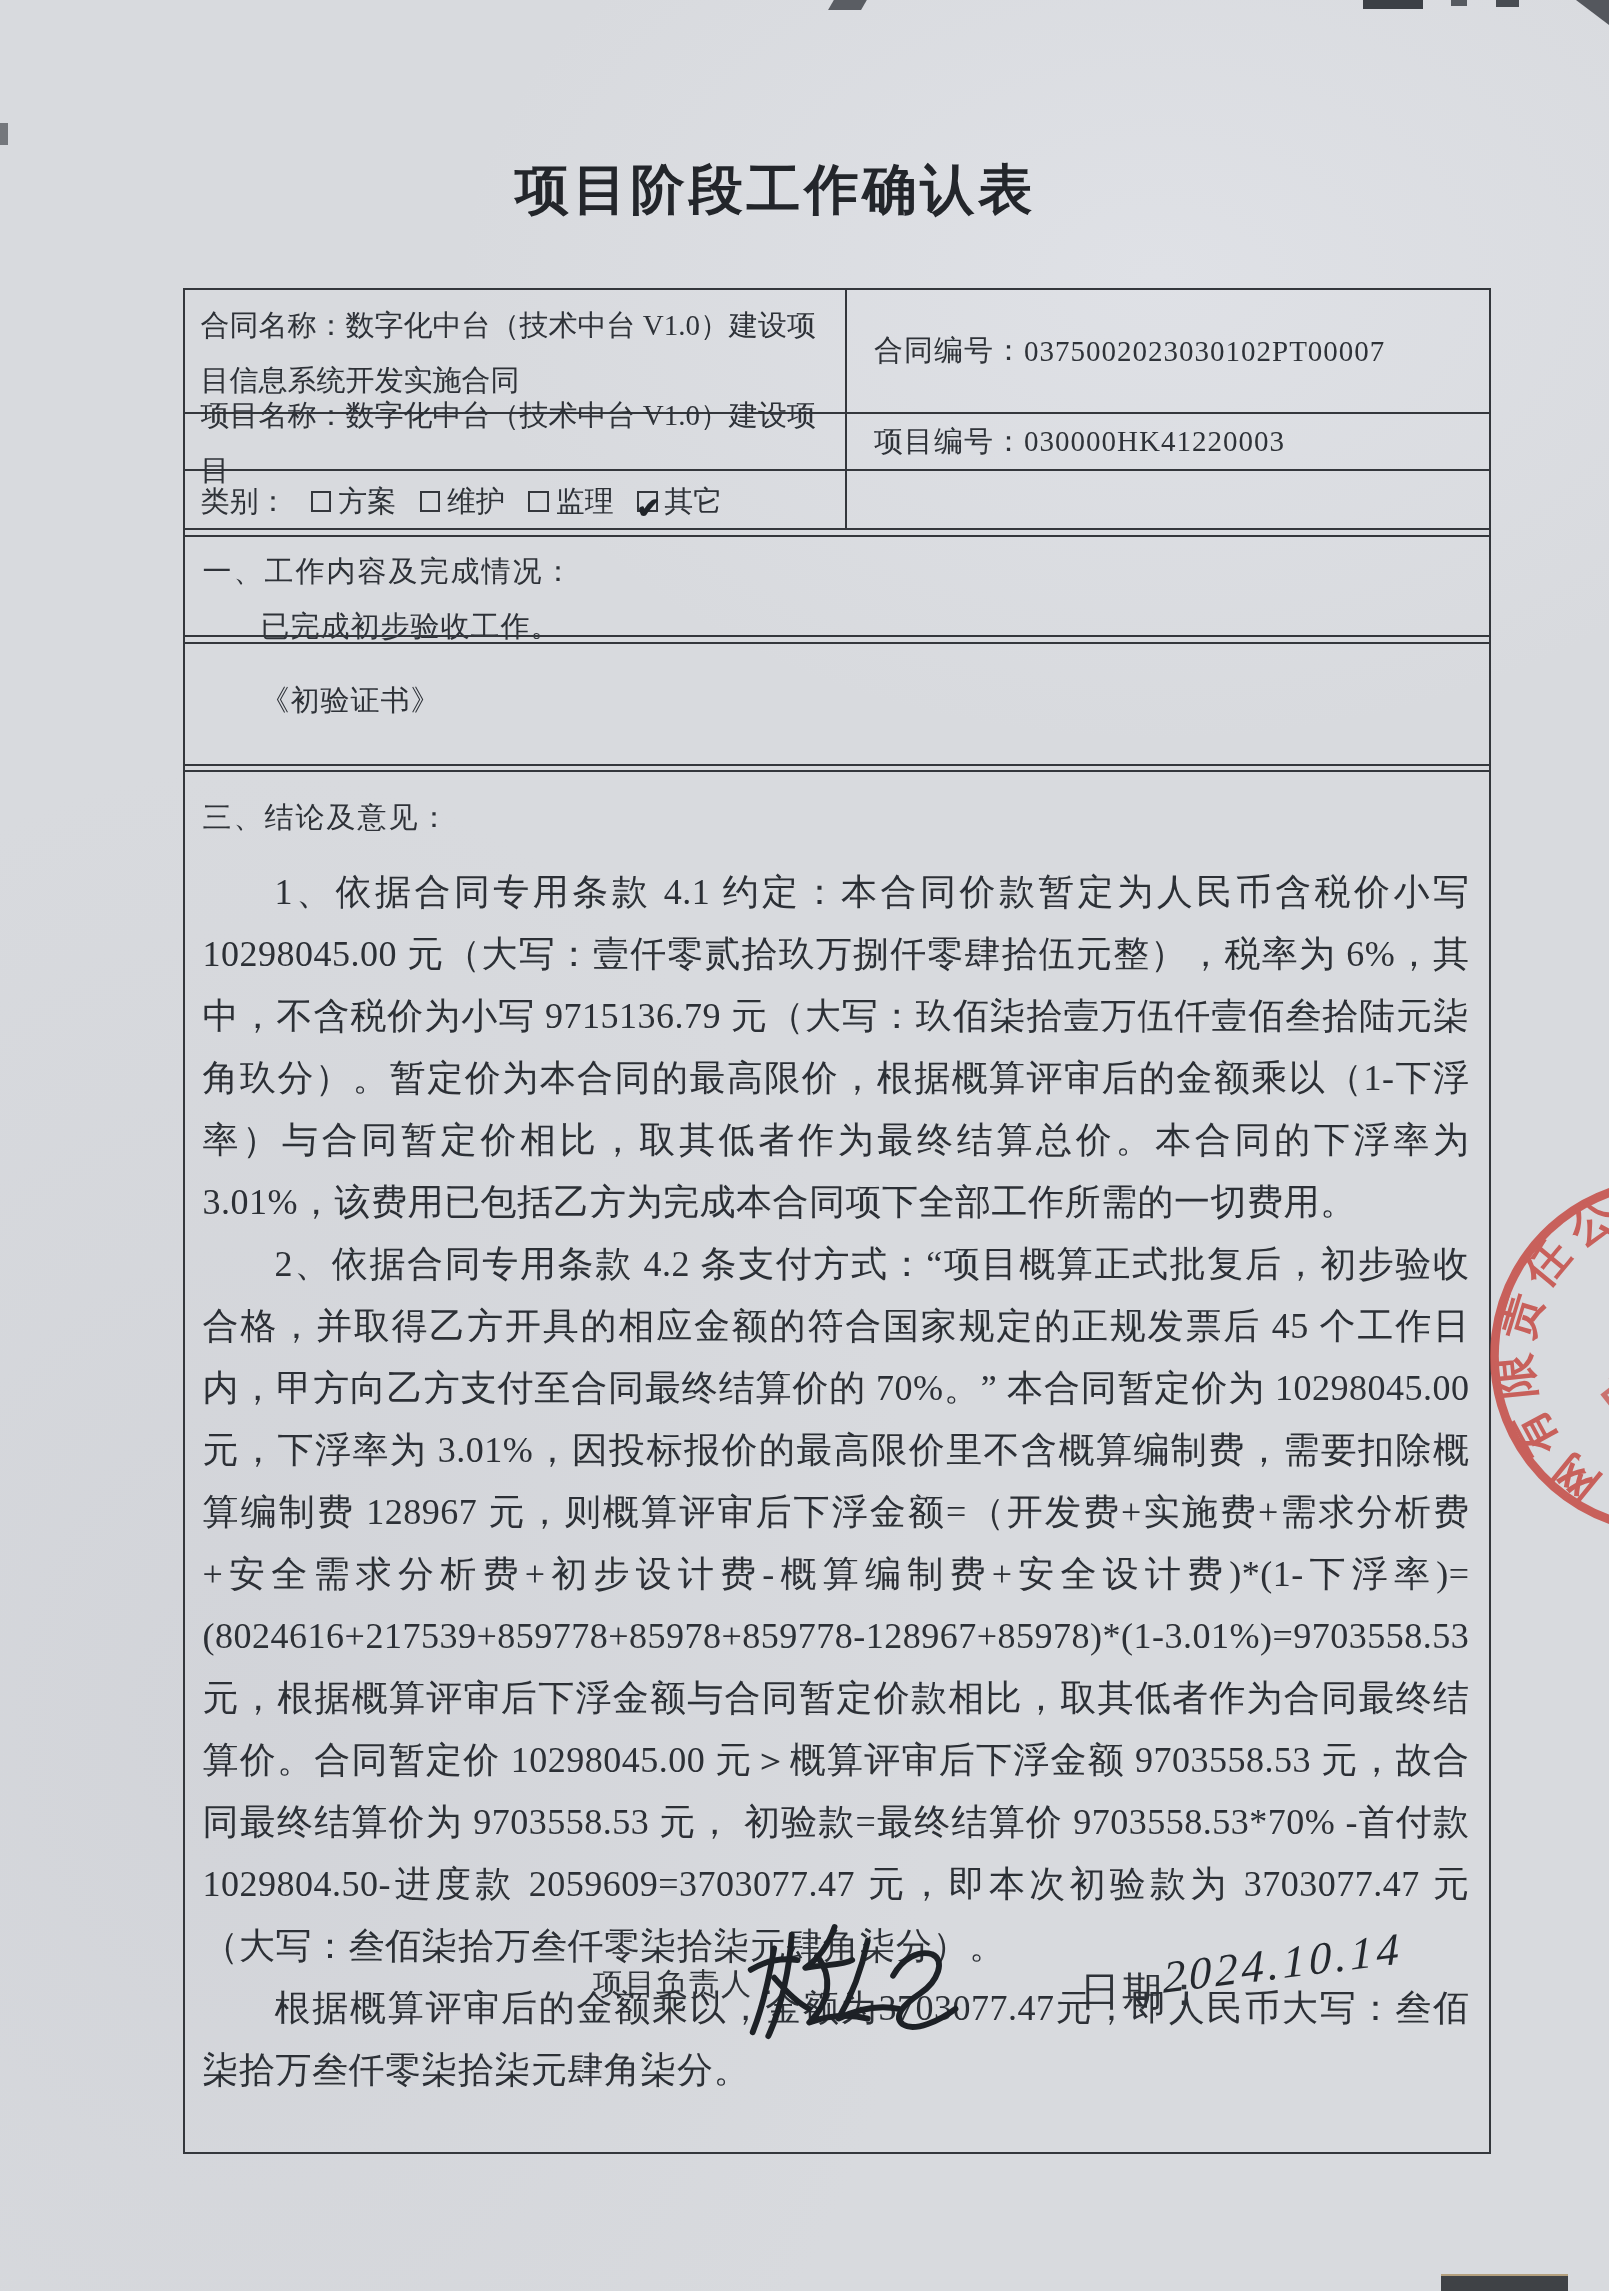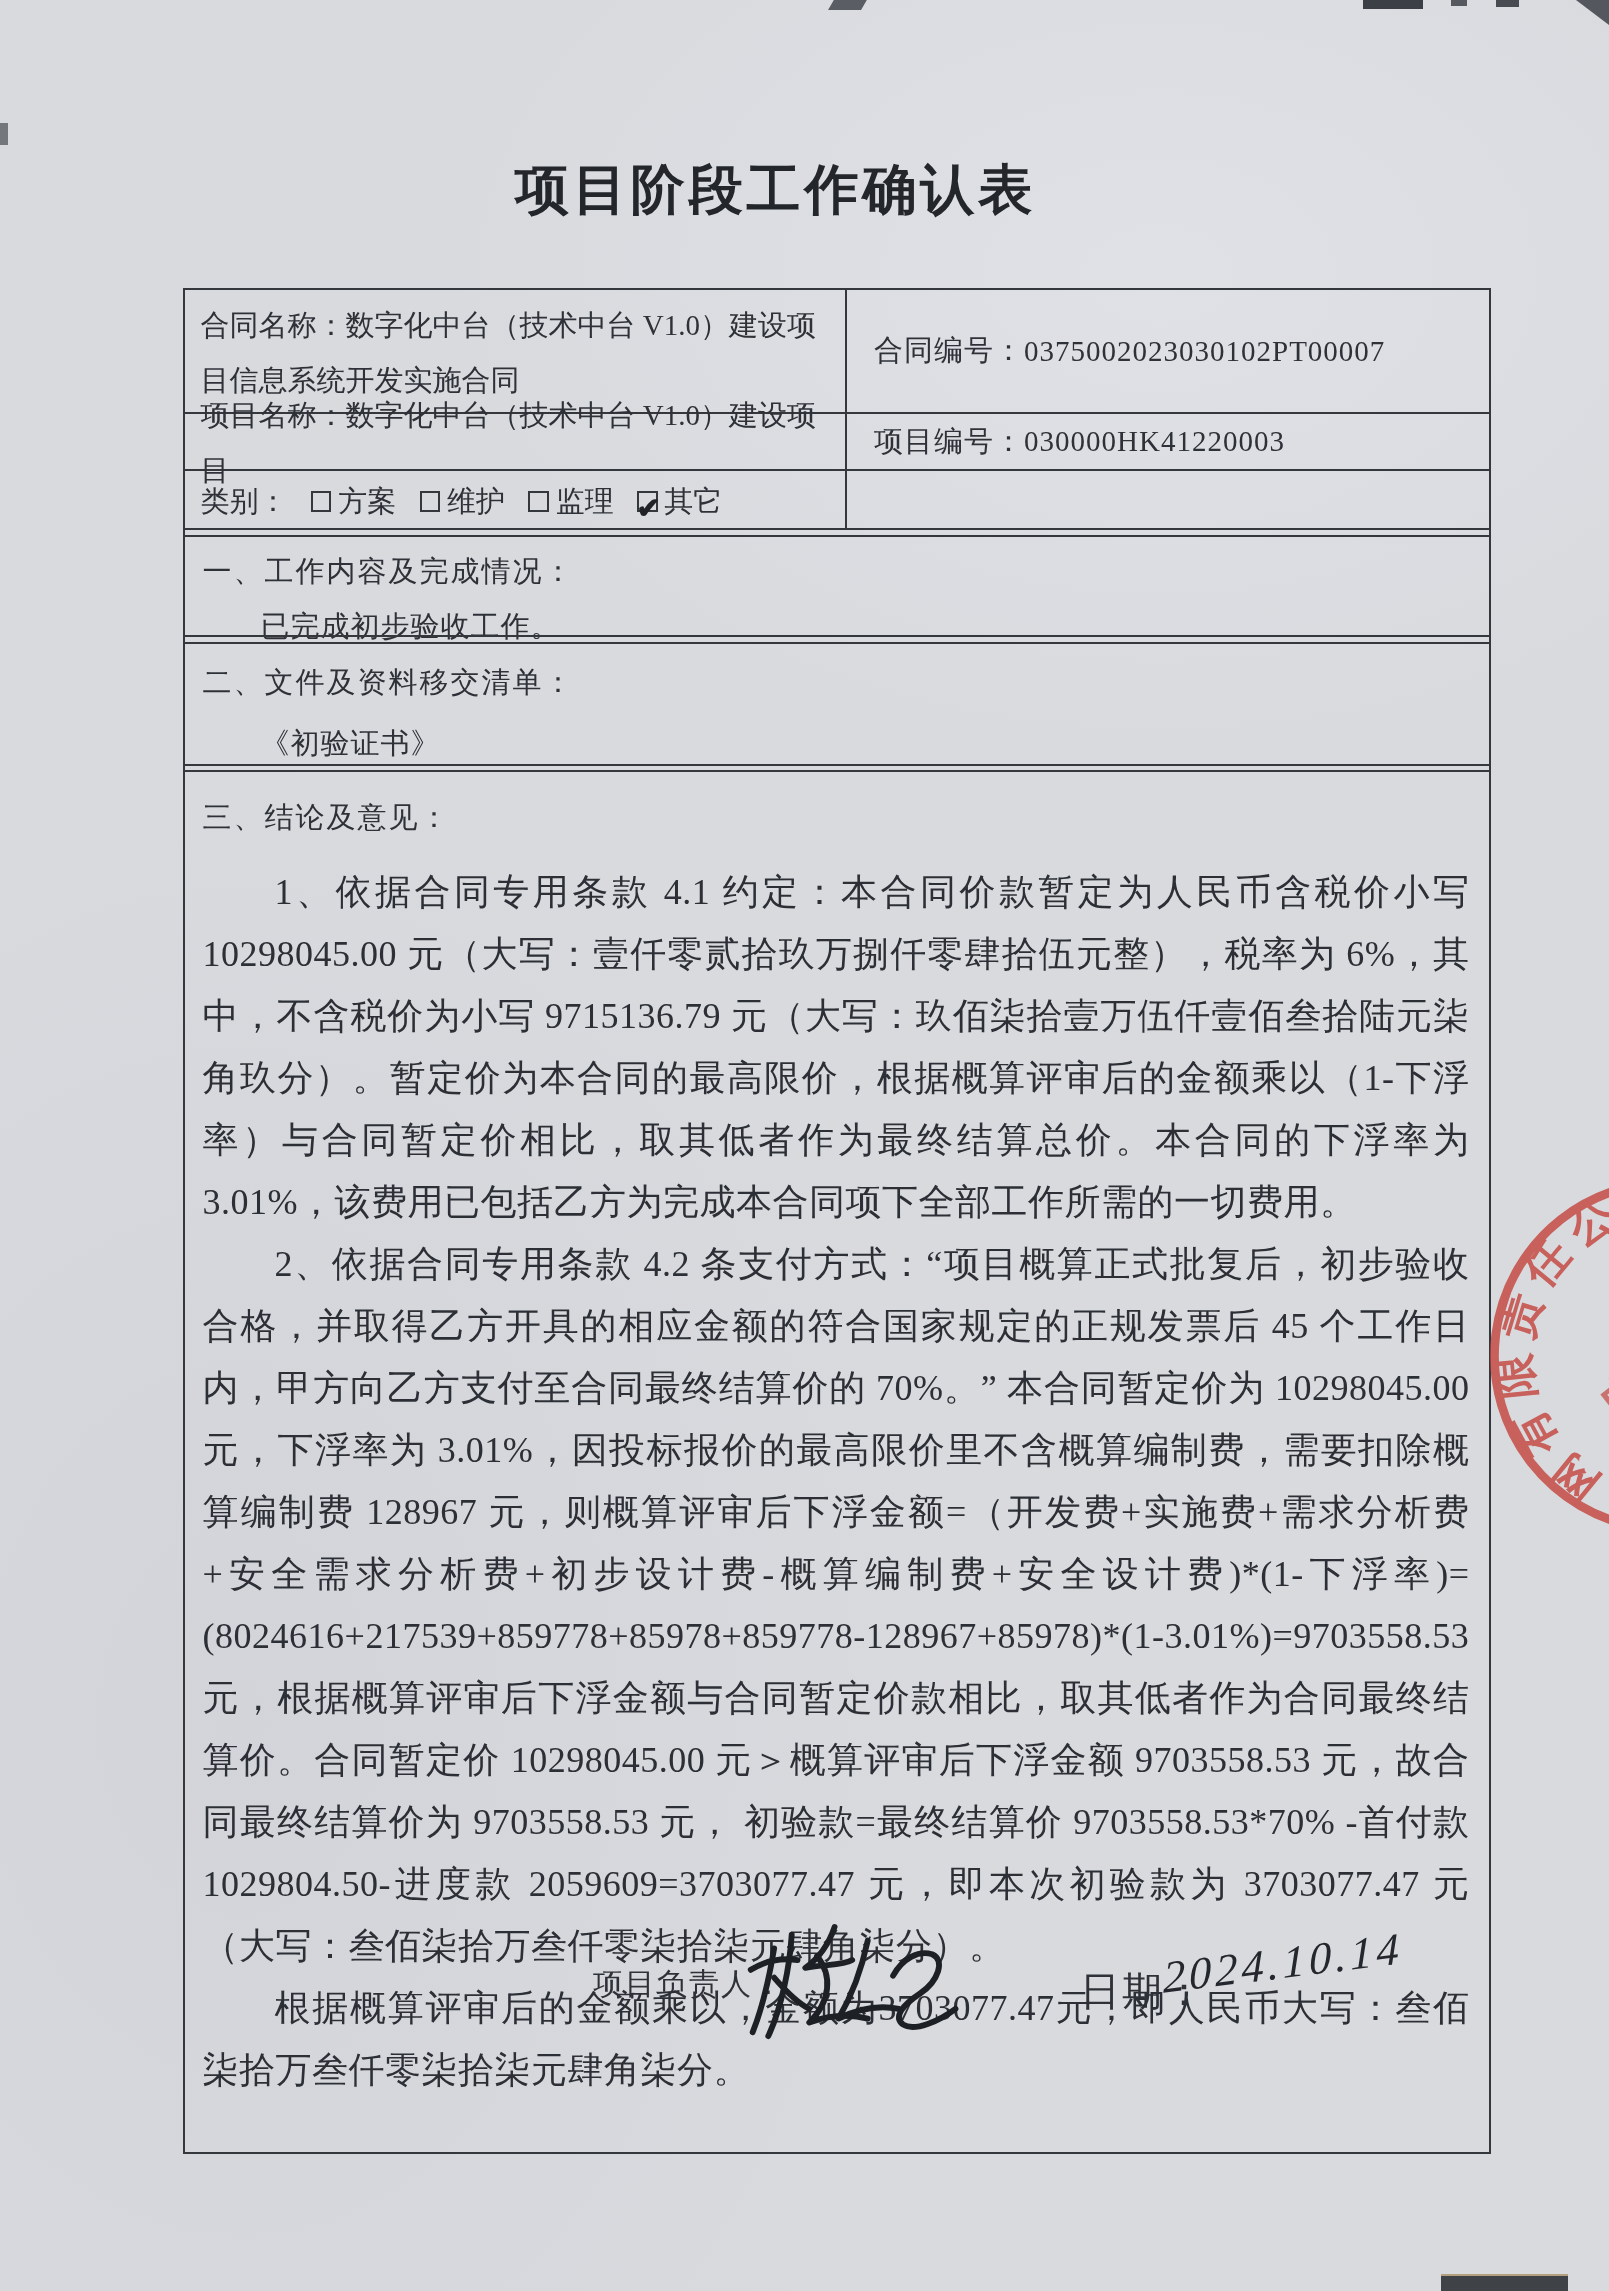--- a/index.html
+++ b/index.html
@@ -141,21 +141,20 @@
     <div class="dbl"></div>
 
     <div class="sec sec1">
       <div class="sec-head">一、工作内容及完成情况：</div>
       <div class="sec-content">已完成初步验收工作。</div>
     </div>
 
     <div class="dbl"></div>
 
     <div class="sec sec2">
-      <div class="sec-head">二、文件及资料移交清单：</div>
       <div class="sec-content">《初验证书》</div>
     </div>
 
     <div class="dbl"></div>
 
     <div class="sec sec3">
       <div class="sec-head">三、结论及意见：</div>
       <p class="para">1、依据合同专用条款 4.1 约定：本合同价款暂定为人民币含税价小写 10298045.00 元（大写：壹仟零贰拾玖万捌仟零肆拾伍元整），税率为 6%，其中，不含税价为小写 9715136.79 元（大写：玖佰柒拾壹万伍仟壹佰叁拾陆元柒角玖分）。暂定价为本合同的最高限价，根据概算评审后的金额乘以（1-下浮率）与合同暂定价相比，取其低者作为最终结算总价。本合同的下浮率为 3.01%，该费用已包括乙方为完成本合同项下全部工作所需的一切费用。</p>
       <p class="para">2、依据合同专用条款 4.2 条支付方式：“项目概算正式批复后，初步验收合格，并取得乙方开具的相应金额的符合国家规定的正规发票后 45 个工作日内，甲方向乙方支付至合同最终结算价的 70%。”  本合同暂定价为 10298045.00 元，下浮率为 3.01%，因投标报价的最高限价里不含概算编制费，需要扣除概算编制费 128967 元，则概算评审后下浮金额=（开发费+实施费+需求分析费+安全需求分析费+初步设计费-概算编制费+安全设计费)*(1-下浮率)=(8024616+217539+859778+85978+859778-128967+85978)*(1-3.01%)=9703558.53 元，根据概算评审后下浮金额与合同暂定价款相比，取其低者作为合同最终结算价。合同暂定价 10298045.00 元＞概算评审后下浮金额 9703558.53 元，故合同最终结算价为 9703558.53 元， 初验款=最终结算价 9703558.53*70% -首付款 1029804.50-进度款 2059609=3703077.47 元，即本次初验款为 3703077.47 元（大写：叁佰柒拾万叁仟零柒拾柒元肆角柒分）。</p>
       <p class="para">根据概算评审后的金额乘以，金额为3703077.47元，即人民币大写：叁佰柒拾万叁仟零柒拾柒元肆角柒分。</p>

